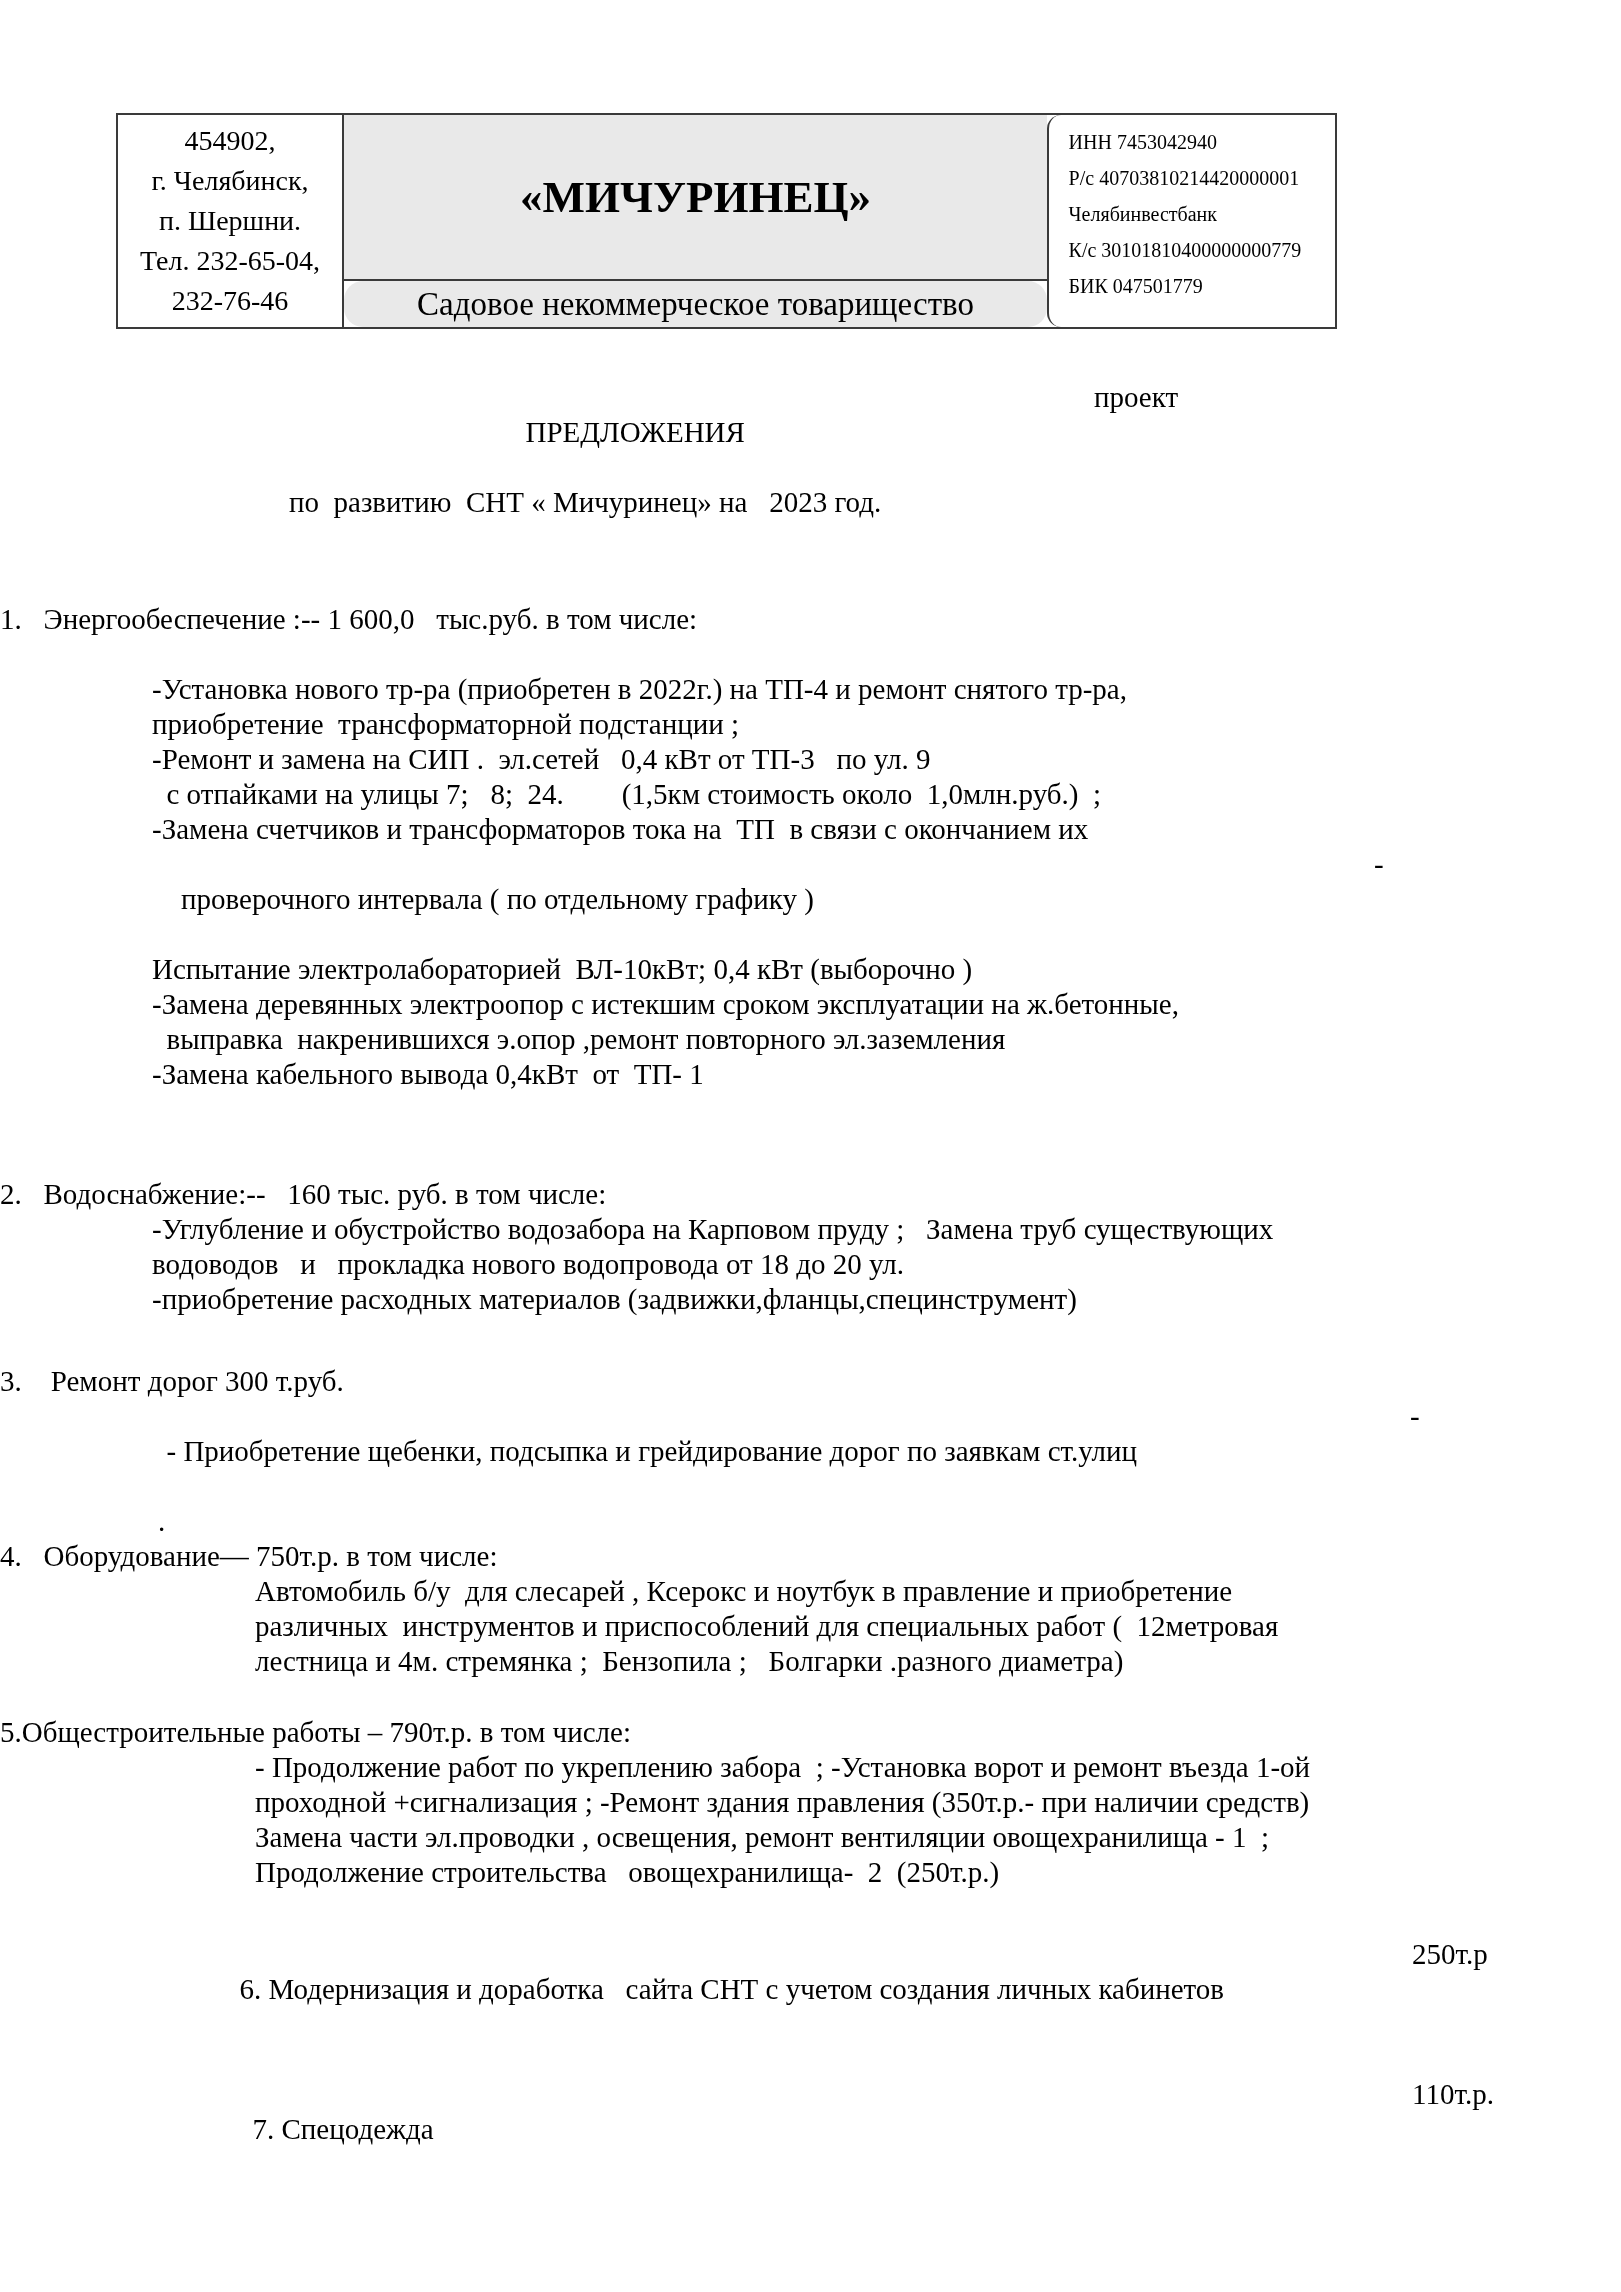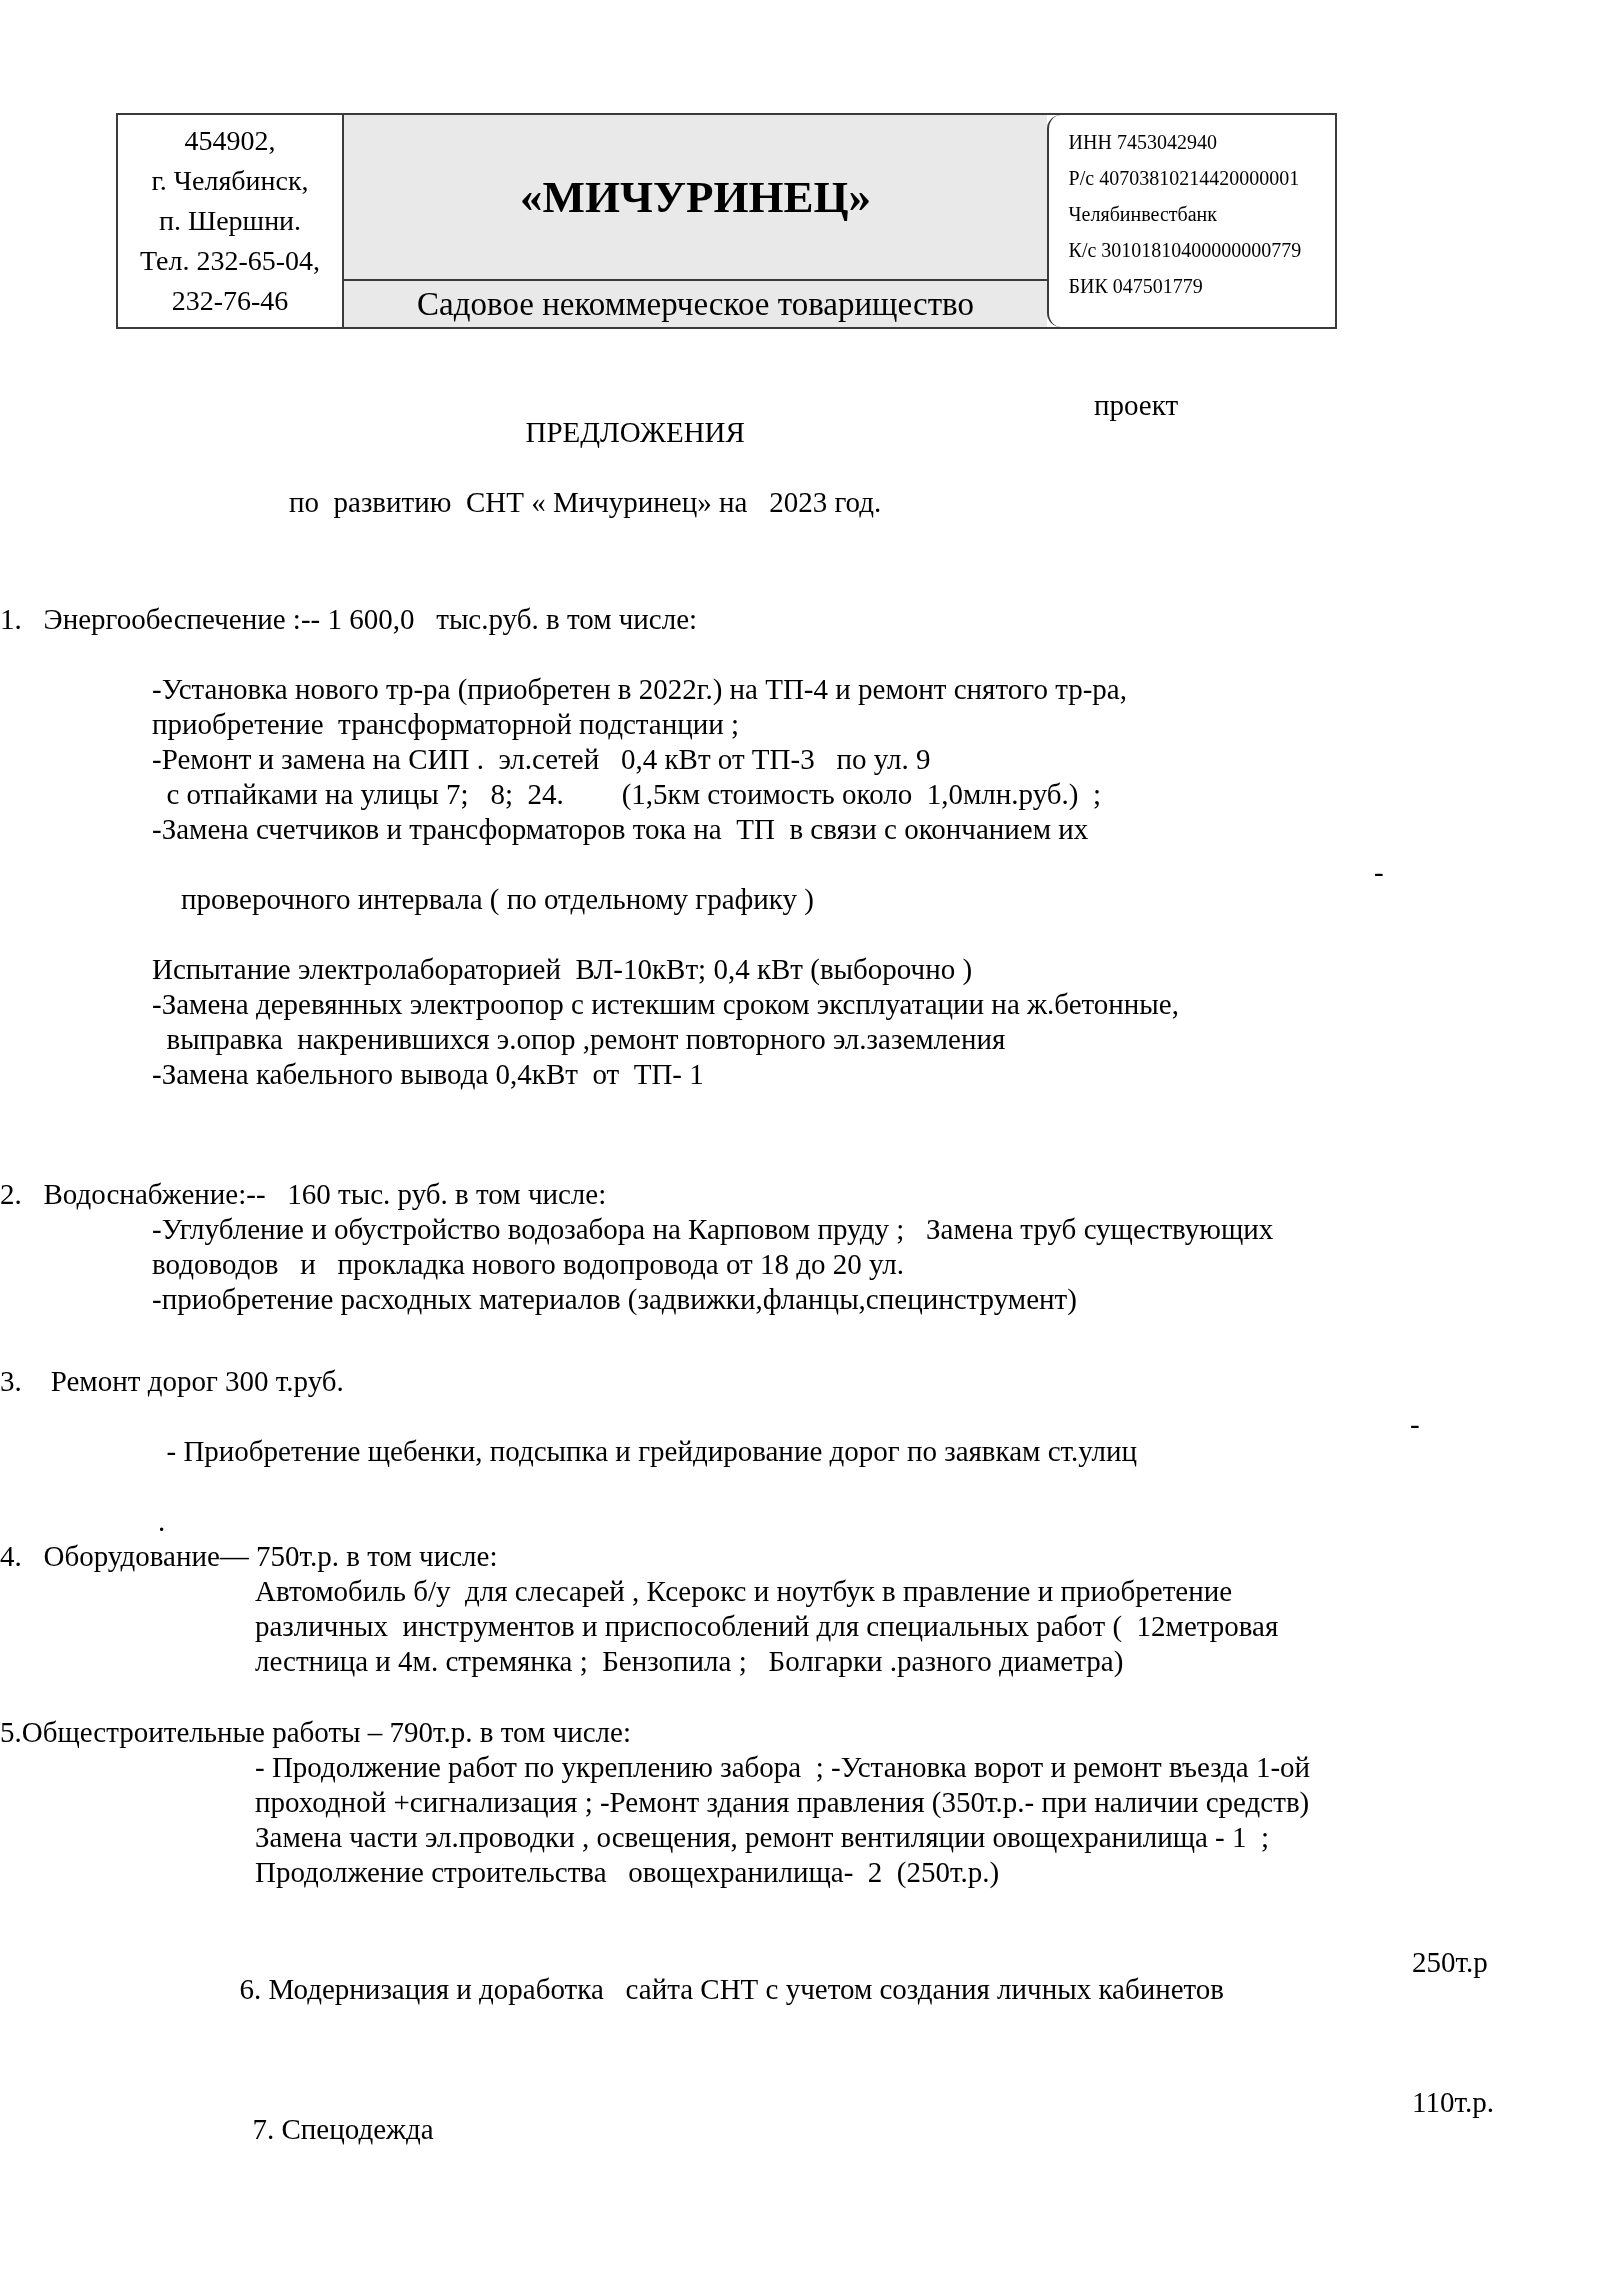--- a/index.html
+++ b/index.html
@@ -19,29 +19,29 @@
     display:flex;flex-direction:column;justify-content:center;align-items:center;
     text-align:center;font-size:28px;line-height:40px;background:#fff;
   }
   .org-name{
     grid-column:2;grid-row:1;background:#e9e9e9;border-bottom:2.9px solid #3a3a3a;
     display:flex;align-items:center;justify-content:center;
     font-size:45px;font-weight:bold;
   }
   .org-sub{
     grid-column:2;grid-row:2;background:#e9e9e9;
-    display:flex;align-items:center;justify-content:center;font-size:33px;
+    display:flex;align-items:center;justify-content:center;font-size:33px;border-radius:19px;
   }
   .bank{
     grid-column:3;grid-row:1/3;border-left:2.9px solid #3a3a3a;background:#fff;
     padding:8.8px 0 0 19.6px;font-size:20px;line-height:36px;border-radius:14px;
   }
   
   .ln{position:relative;line-height:35px;white-space:pre-wrap;}
-  .ra{position:absolute;top:8px;white-space:pre;}
+  .ra{position:absolute;top:0;white-space:pre;}
   .i155{padding-left:152px}.i161{padding-left:158px}
   .i206{}.i207{padding-left:203px}.i230{padding-left:225px}
   .i243{padding-left:238px}.i260{padding-left:255px}.i295{padding-left:289px}
   .i521{padding-left:511px}
   .mt36{margin-top:35px}.mt48{margin-top:47px}.mt52{margin-top:51px}
   .mt60{margin-top:36px}.mt68{margin-top:85px}.mt84{margin-top:82px}.mt90{margin-top:88px}
   .L1116{left:1094px}
   .L1402{left:1374px}.L1439{left:1410px}.L1441{left:1412px}
 </style>
 </head>

